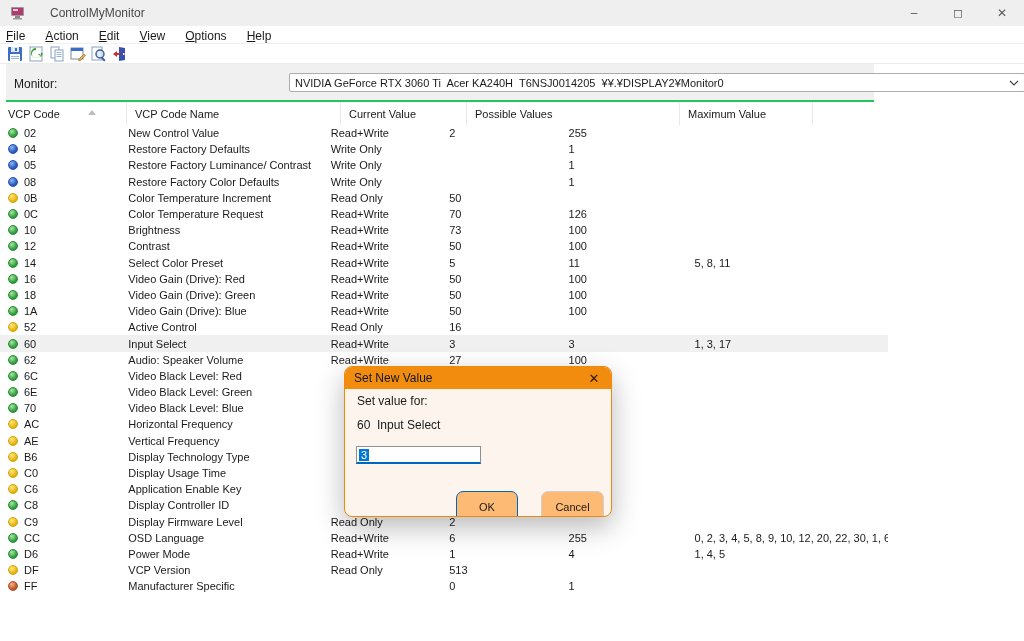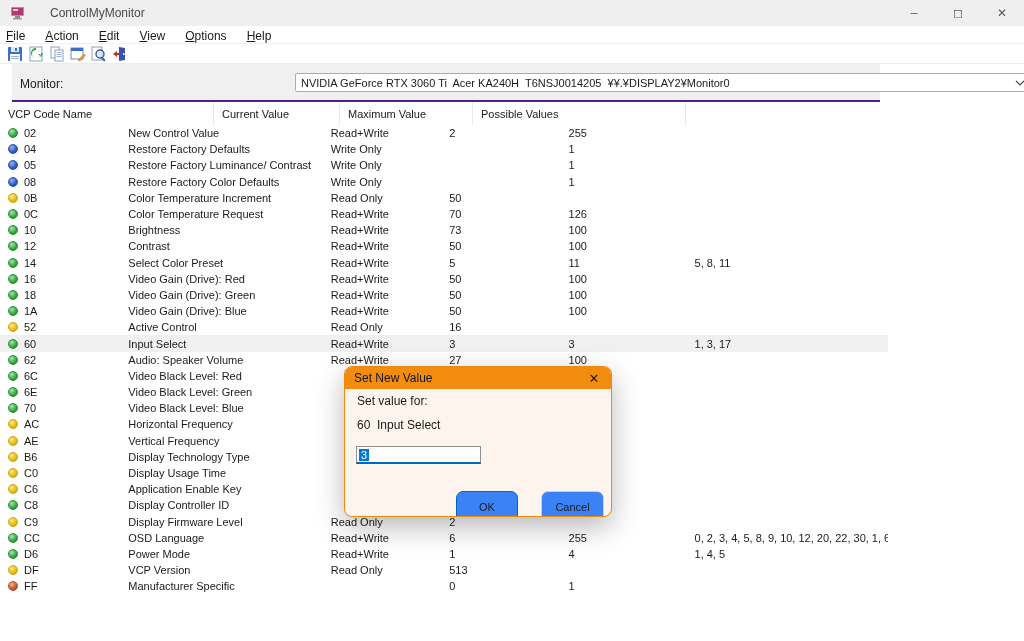--- a/index.html
+++ b/index.html
@@ -19,21 +19,21 @@
   .menubar { position:absolute; left:0; top:26px; width:1024px; height:18px; background:#fff; display:flex; align-items:flex-end; border-bottom:1px solid #f0f0f0; }
   .menu-item { font-size:12px; color:#1a1a1a; padding:0 10px; }
   .menu-item:first-child { padding-left:6px; }
   .menu-item::first-letter { text-decoration:underline; }
 
   
   .toolbar { position:absolute; left:0; top:45px; width:1024px; height:19px; background:#fff; display:flex; align-items:center; gap:5px; padding-left:7px; border-bottom:1px solid #ececec; }
   .tool-icon { width:16px; height:16px; display:inline-block; }
 
   
-  .monitor-band { position:absolute; left:12px; top:64px; width:868px; height:38px; background:#f0f0f0; border-bottom:2px solid #4c1d95; }
+  .monitor-band { position:absolute; left:6px; top:64px; width:868px; height:38px; background:#f0f0f0; border-bottom:2px solid #22c55e; }
   .monitor-label { position:absolute; left:8px; top:13px; font-size:12px; color:#1a1a1a; }
   .monitor-combo { position:absolute; left:283px; top:9px; width:736px; height:19px; background:#fff; border:1px solid #acacac; border-radius:2px; display:flex; align-items:center; }
   .monitor-value { font-size:11px; color:#1a1a1a; padding-left:5px; white-space:pre; overflow:hidden; flex:1; }
   .combo-chevron { width:16px; height:16px; margin-right:2px; flex:0 0 auto; }
 
   
   .thead { position:absolute; left:0; top:102px; width:1024px; height:23px; background:#fff; display:flex; font-size:11px; color:#1a1a1a; }
   .th { display:flex; align-items:center; padding-left:8px; border-right:1px solid #e9e9e9; position:relative; }
   .c0{width:127px;} .c1{width:214px;} .c2{width:125px;} .c3{width:126px;} .c4{width:133px;} .c5{width:213px;} .c6{flex:1; border-right:none;}
   .sort-tri { width:0; height:0; border-left:4px solid transparent; border-right:4px solid transparent; border-bottom:5px solid #bdbdbd; margin-left:28px; margin-bottom:2px; }
@@ -51,21 +51,21 @@
 
   
   .dialog { position:absolute; left:344px; top:366px; width:268px; height:151px; background:#fcf4ed; border:1px solid #ed8a0d; border-radius:8px; box-shadow:0 10px 28px rgba(0,0,0,.28); overflow:hidden; }
   .dialog-titlebar { height:22px; background:#f28c0e; display:flex; align-items:center; padding:0 9px; }
   .dialog-title { font-size:12px; color:#0f172a; flex:1; }
   .dialog-close { font-size:13px; color:#2b1a00; width:16px; text-align:center; }
   .dialog-label1 { position:absolute; left:12px; top:27px; font-size:12px; color:#1a1a1a; }
   .dialog-label2 { position:absolute; left:12px; top:51px; font-size:12px; color:#1a1a1a; white-space:pre; }
   .dialog-input { position:absolute; left:11px; top:79px; width:125px; height:18px; background:#fff; border:1px solid #8f8f8f; border-bottom:2px solid #0067c0; display:flex; align-items:center; padding-left:2px; }
   .dialog-input .selected-text { font-size:11px; background:#0078d4; color:#fff; padding:0 2px; }
-  .dlg-btn { position:absolute; height:32px; font-size:11px; color:#1a1a1a; background:#3b82f6; border:1px solid #d0d0d0; border-radius:7px; display:flex; align-items:center; justify-content:center; }
+  .dlg-btn { position:absolute; height:32px; font-size:11px; color:#1a1a1a; background:#fdba74; border:1px solid #d0d0d0; border-radius:7px; display:flex; align-items:center; justify-content:center; }
   .btn-ok { left:111px; top:124px; width:62px; border-color:#0067c0; }
   .btn-cancel { left:196px; top:124px; width:63px; }
 </style>
 </head>
 <body>
 
 <div class="window">
 
   <div class="titlebar">
     <svg class="app-icon" viewBox="0 0 16 16">
@@ -139,31 +139,35 @@
     <span class="monitor-label">Monitor:</span>
     <div class="monitor-combo">
       <span class="monitor-value">NVIDIA GeForce RTX 3060 Ti  Acer KA240H  T6NSJ0014205  ¥¥.¥DISPLAY2¥Monitor0</span>
       <svg class="combo-chevron" viewBox="0 0 16 16">
         <path d="M4 6 L8 10 L12 6" fill="none" stroke="#444" stroke-width="1.2"></path>
       </svg>
     </div>
   </div>
 
   <div class="thead">
+    <div class="th c0">
+      <span>VCP Code</span>
+      <span class="sort-tri"></span>
+    </div>
     <div class="th c1">
         <span>VCP Code Name</span>
       </div>
     <div class="th c3">
         <span>Current Value</span>
       </div>
+    <div class="th c5">
+        <span>Possible Values</span>
+      </div>
     <div class="th c4">
         <span>Maximum Value</span>
-      </div>
-    <div class="th c5">
-        <span>Possible Values</span>
       </div>
     <div class="th c6"></div>
   </div>
 
   <div class="tbody">
       <div class="trow">
         <div class="cell c0">
           <span class="dot green"></span>
           <span>02</span>
         </div>

